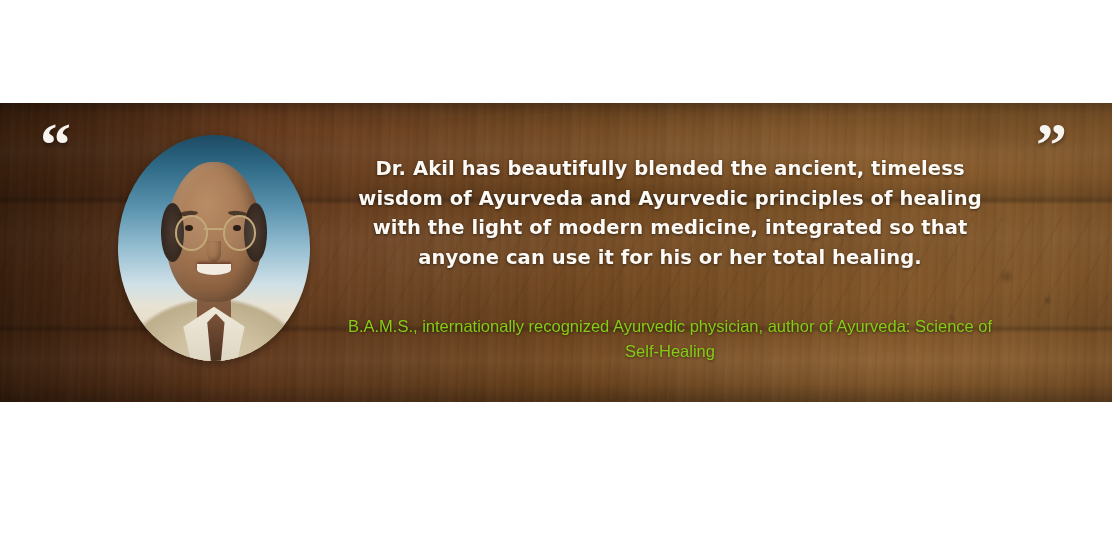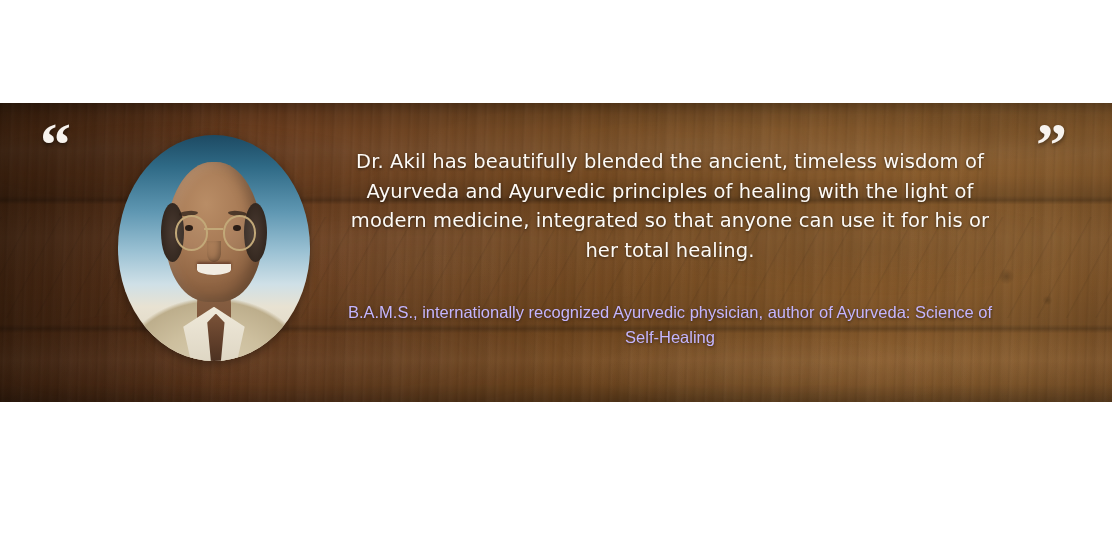--- a/index.html
+++ b/index.html
@@ -306,46 +306,46 @@
   
   .text-block {
     position: absolute;
     left: 330px;
     top: 0;
     width: 680px;
     text-align: center;
   }
 
   .quote-text {
-    margin: 4px;
+    margin: 11px;
     padding-top: 40px;
     color: #fdfaf6;
     font-family: "DejaVu Sans", sans-serif;
     font-size: 19.5px;
-    font-weight: 400;
+    font-weight: 700;
     line-height: 1.52;
     letter-spacing: 0.1px;
     text-shadow: 0 1px 3px rgba(0,0,0,0.55);
   }
 
   .author-name {
     margin: 0;
     padding-top: 39px;
     color: #ffffff;
     font-family: "Liberation Sans", sans-serif;
     font-size: 19px;
     font-weight: 700;
     letter-spacing: 0.2px;
     text-shadow: 0 1px 3px rgba(0,0,0,0.55);
   }
 
   .author-title {
     margin: 0;
     padding-top: 30px;
-    color: #c4b5fd;
+    color: #84cc16;
     font-family: "Liberation Sans", sans-serif;
     font-size: 16.5px;
     font-weight: 400;
     line-height: 1.55;
     text-shadow: 0 1px 3px rgba(0,0,0,0.5);
   }
 </style>
 </head>
 <body>
 

